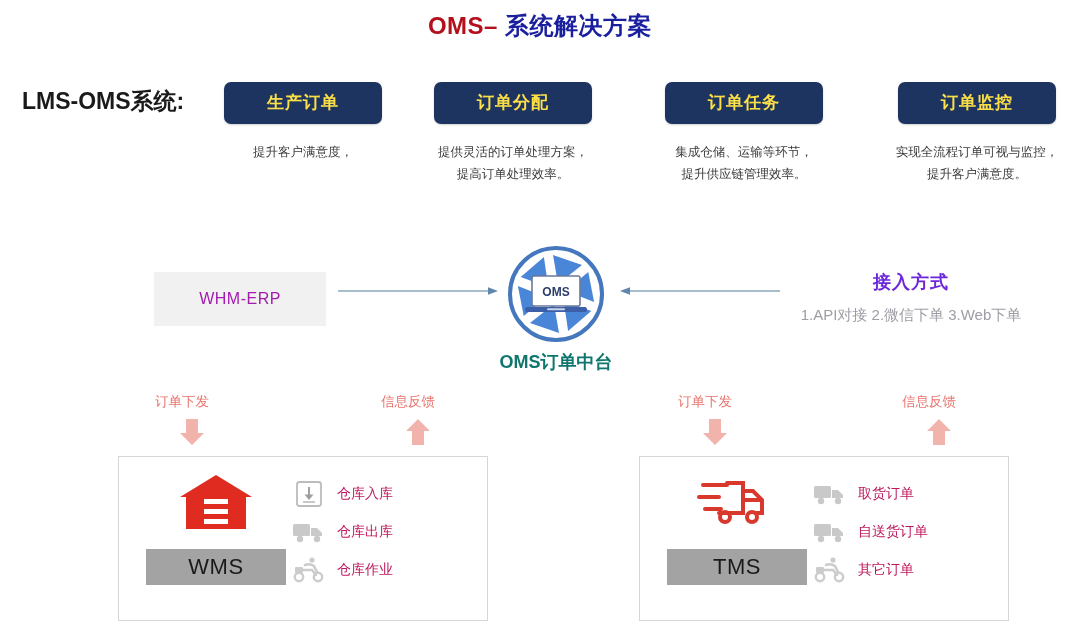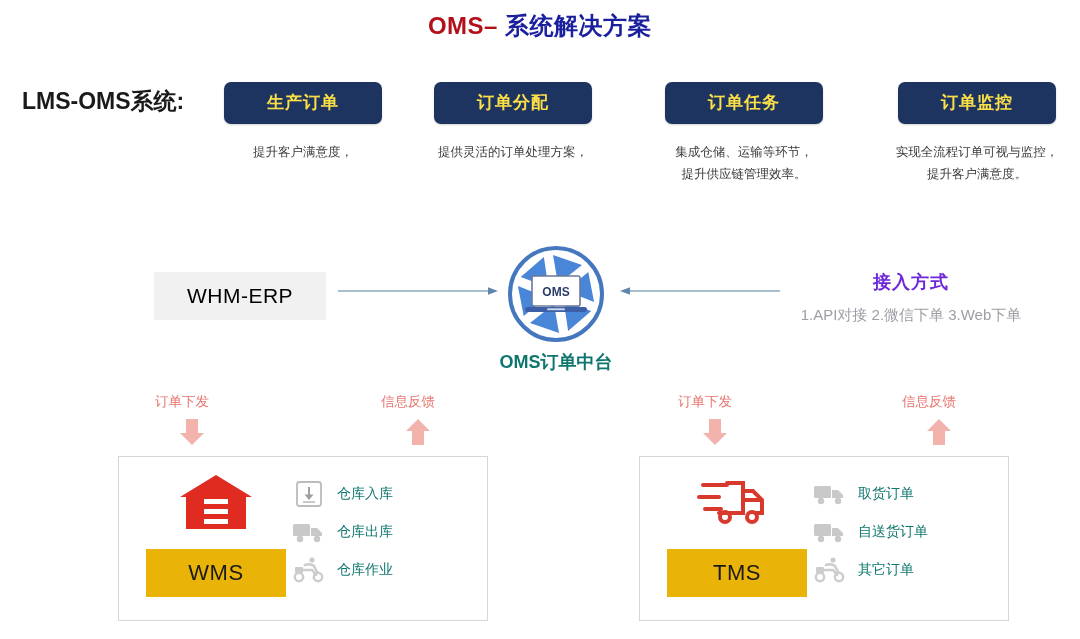--- a/index.html
+++ b/index.html
@@ -73,27 +73,27 @@
   #card-3 { left: 898px; top: 82px; }
   #card-1 .card-desc, #card-2 .card-desc { margin-left: -22px; margin-right: -22px; }
   #card-3 .card-desc { margin-left: -22px; margin-right: -22px; }
 
   
   #erp-box {
     position: absolute;
     left: 154px;
     top: 272px;
     width: 172px;
-    height: 48px;
+    height: 54px;
     background: #f1f1f1;
     display: flex;
     align-items: center;
     justify-content: center;
-    font-size: 21px;
-    color: #000000;
+    font-size: 16px;
+    color: #a21caf;
     letter-spacing: 0.5px;
   }
   .flow-arrow {
     position: absolute;
     height: 12px;
   }
   #arrow-left  { left: 338px; top: 285px; width: 160px; }
   #arrow-right { left: 620px; top: 285px; width: 160px; }
 
   #oms-hub {
@@ -168,22 +168,22 @@
     position: absolute;
     left: 22px;
     top: 14px;
     width: 150px;
     text-align: center;
   }
   .panel-badge {
     margin-top: 12px;
     display: inline-block;
     min-width: 108px;
-    padding: 11px 16px;
-    background: #eab308;
+    padding: 5px 16px;
+    background: #a3a3a3;
     font-size: 22px;
     color: #1a1a1a;
     letter-spacing: 0.5px;
   }
   .panel-right {
     position: absolute;
     left: 168px;
     top: 18px;
     width: 190px;
   }
@@ -193,21 +193,21 @@
     height: 38px;
   }
   .panel-row .row-icon {
     width: 44px;
     display: flex;
     align-items: center;
     justify-content: center;
   }
   .panel-row .row-label {
     font-size: 14px;
-    color: #0f766e;
+    color: #be185d;
     white-space: nowrap;
     padding-left: 6px;
   }
 </style>
 </head>
 <body>
 
 <div id="title">
   <span class="t-red">OMS–</span>
   <span class="t-blue">系统解决方案</span>
@@ -219,20 +219,21 @@
   <div class="card-btn">生产订单</div>
   <div class="card-desc">
     <div>提升客户满意度，</div>
   </div>
 </div>
 
 <div class="card" id="card-1">
   <div class="card-btn">订单分配</div>
   <div class="card-desc">
     <div>提供灵活的订单处理方案，</div>
+    <div>提高订单处理效率。</div>
   </div>
 </div>
 
 <div class="card" id="card-2">
   <div class="card-btn">订单任务</div>
   <div class="card-desc">
     <div>集成仓储、运输等环节，</div>
     <div>提升供应链管理效率。</div>
   </div>
 </div>

